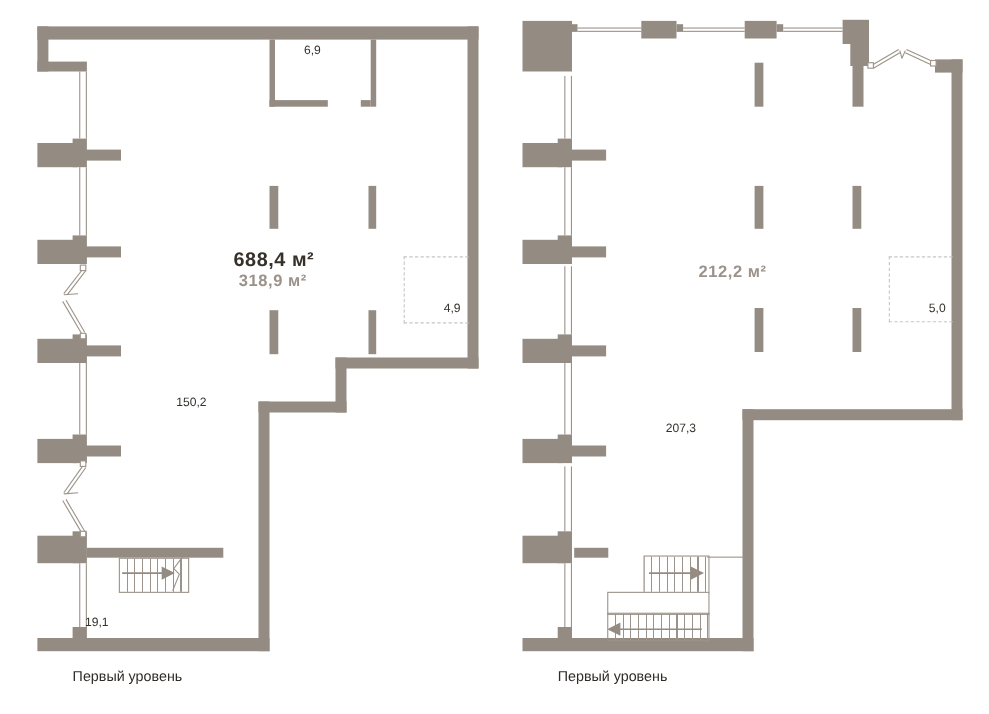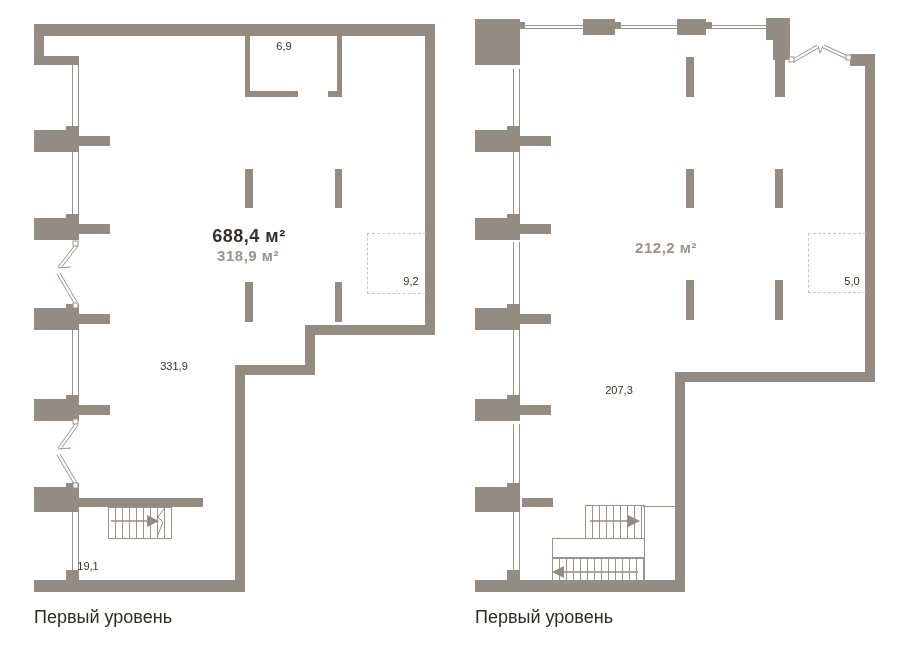--- a/index.html
+++ b/index.html
@@ -11,21 +11,21 @@
   .stair{position:absolute;border:1px solid #9b9389;background:
          repeating-linear-gradient(to right, transparent 0 6px, #9b9389 6px 7px);}
   .landing{position:absolute;border:1px solid #9b9389;background:#fff;}
   .dashed{position:absolute;border:1px dashed #c9c6c2;border-right:none;}
   .lbl{position:absolute;color:#35312b;font-size:11px;white-space:nowrap;}
   .lbl.center{transform:translateX(-50%);}
   .area-main{position:absolute;transform:translateX(-50%);font-weight:bold;
              font-size:18px;letter-spacing:.5px;color:#35302a;white-space:nowrap;}
   .area-sub{position:absolute;transform:translateX(-50%);font-weight:bold;
             font-size:15px;letter-spacing:.5px;color:#9b938a;white-space:nowrap;}
-  .caption{position:absolute;font-size:18px;color:#2f2c28;white-space:nowrap;}
+  .caption{position:absolute;font-size:13px;color:#2f2c28;white-space:nowrap;margin-left:32px;}
   svg.overlay{position:absolute;left:0;top:0;}
 </style>
 </head>
 <body>
 
 <div id="canvas">
 
   <div>
 
     <div class="w" style="left:34px;top:24px;width:401px;height:12px"></div>
@@ -74,22 +74,22 @@
     <div class="vl" style="left:72px;top:512px;height:58px"></div>
     <div class="vl" style="left:78px;top:512px;height:58px"></div>
 
     <div class="stair" style="left:108px;top:507px;width:62px;height:30px"></div>
 
     <div class="dashed" style="left:367px;top:233px;width:58px;height:59px"></div>
 
     <div class="lbl center" style="left:284px;top:40px">6,9</div>
     <div class="area-main" style="left:249px;top:226px">688,4 м²</div>
     <div class="area-sub" style="left:248px;top:247px">318,9 м²</div>
-    <div class="lbl center" style="left:411px;top:275px">9,2</div>
-    <div class="lbl center" style="left:174px;top:360px">331,9</div>
+    <div class="lbl center" style="left:411px;top:275px">4,9</div>
+    <div class="lbl center" style="left:174px;top:360px">150,2</div>
     <div class="lbl center" style="left:88px;top:560px">19,1</div>
     <div class="caption" style="left:34px;top:607px">Первый уровень</div>
   </div>
 
   <div>
 
     <div class="w" style="left:475px;top:19px;width:45px;height:46px"></div>
     <div class="w" style="left:520px;top:22px;width:5px;height:7px"></div>
     <div class="hl" style="left:525px;top:25px;width:58px"></div>
     <div class="hl" style="left:525px;top:28px;width:58px"></div>

